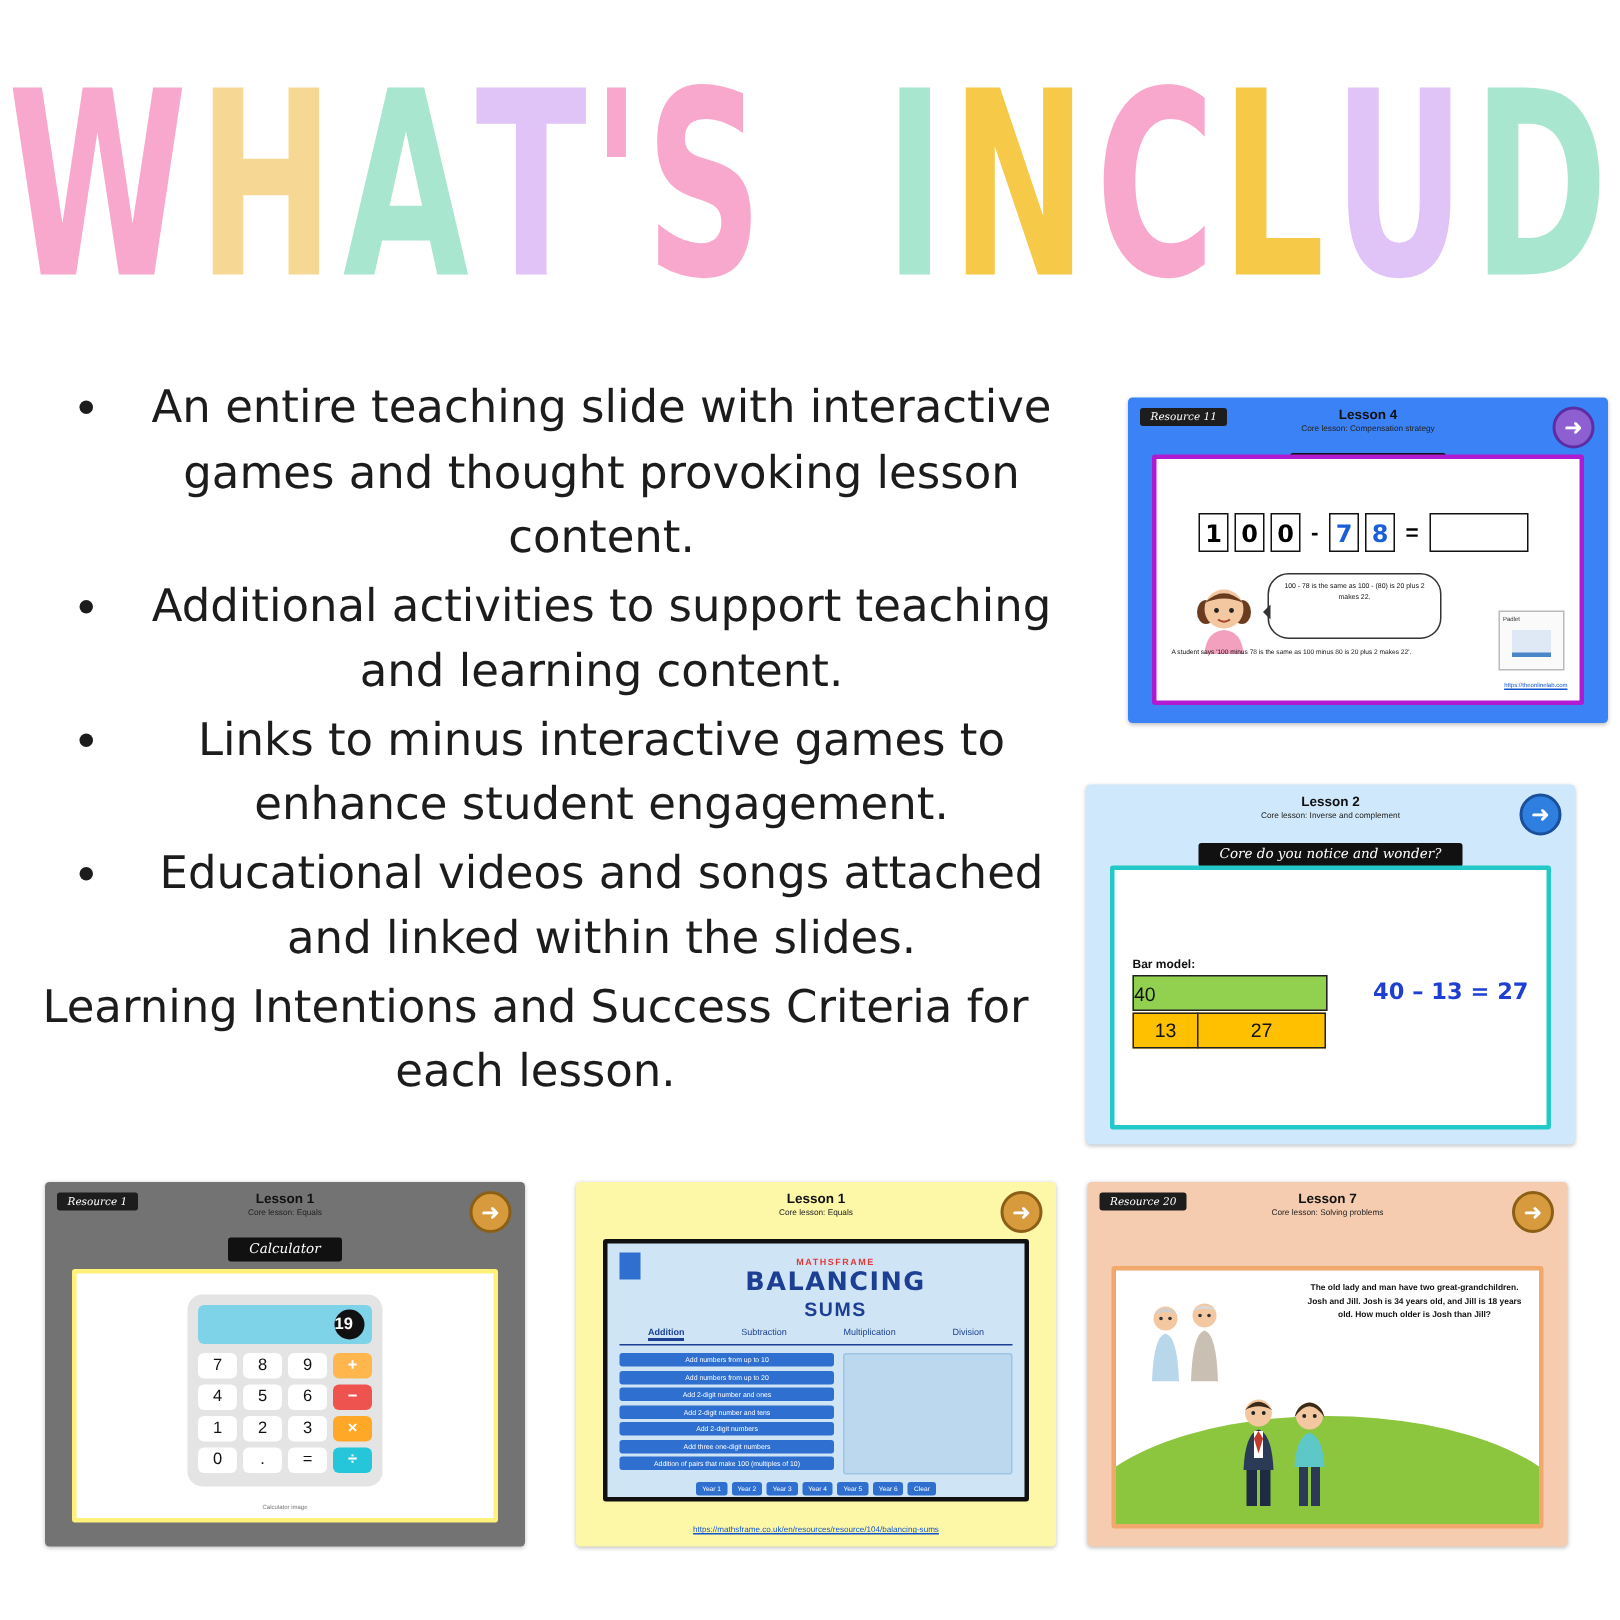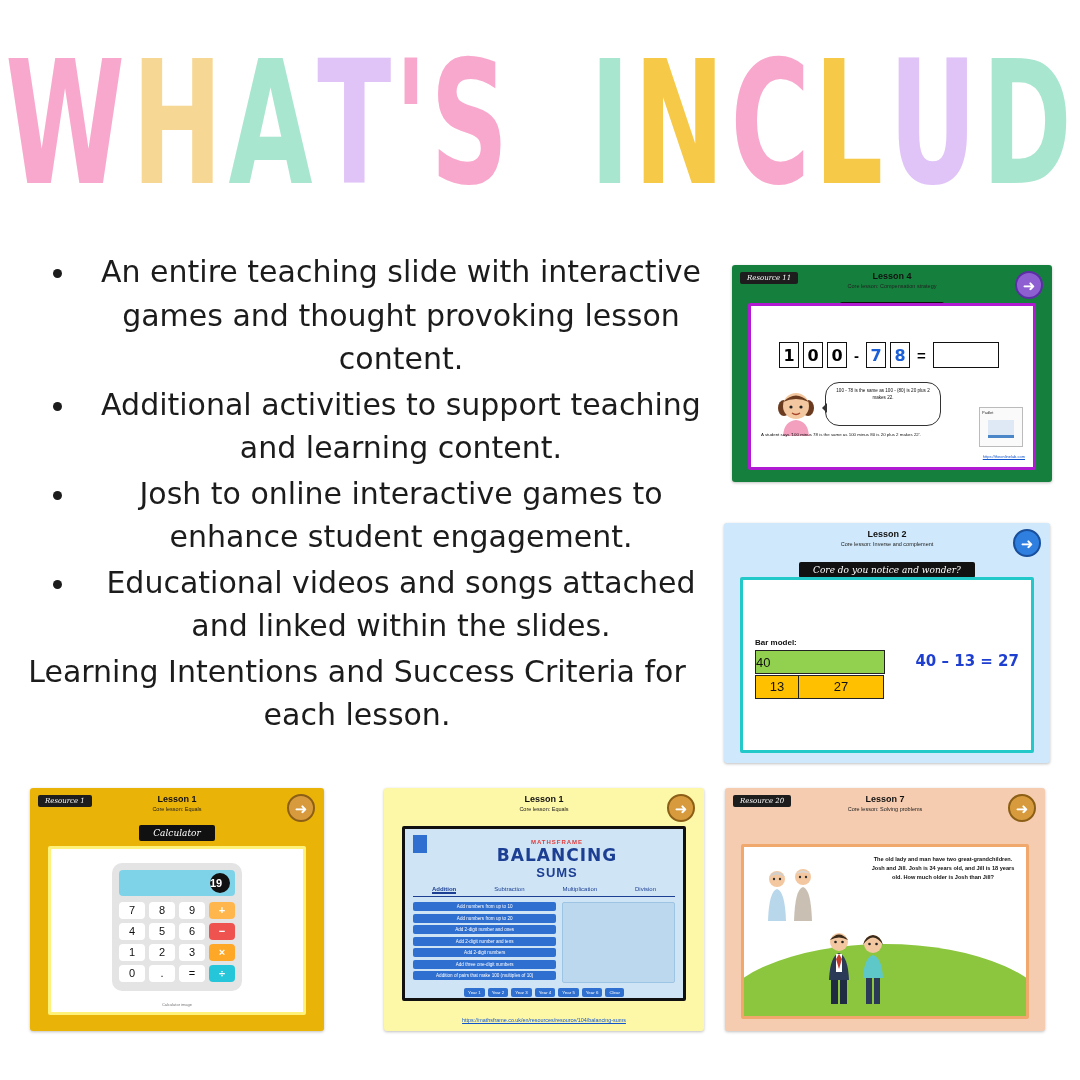--- a/index.html
+++ b/index.html
@@ -37,25 +37,25 @@
   }
   .bullets ul { margin:0; padding:0 0 0 44px; list-style:disc; }
   .bullets li { text-align:center; margin-bottom:2px; }
   .bullets li::marker { font-size:30px; }
   .noBullet { text-align:center; margin-left:-44px; }
 
   
   .card { position:absolute; border-radius:3px; overflow:hidden; box-shadow:0 1px 3px rgba(0,0,0,.25); }
 
   
-  #card-lesson4 { left:732px; top:265px; width:320px; height:217px; background:#15803d; }
+  #card-lesson4 { left:752px; top:265px; width:320px; height:217px; background:#3b82f6; }
   
   #card-lesson2 { left:724px; top:523px; width:326px; height:240px; background:#cfe8fb; }
   
-  #card-calculator { left:30px; top:788px; width:294px; height:243px; background:#eab308; }
+  #card-calculator { left:30px; top:788px; width:320px; height:243px; background:#737373; }
   
   #card-balancing { left:384px; top:788px; width:320px; height:243px; background:#fdf7a8; }
   
   #card-grandchildren { left:725px; top:788px; width:320px; height:243px; background:#f6ccb0; }
 
   .card .hdr { position:relative; height:34px; }
   .resTag {
     position:absolute; left:8px; top:7px;
     background:#1d1d1d; color:#ffffff;
     font-size:7px; padding:2px 7px; border-radius:2px;
@@ -188,21 +188,21 @@
 </style>
 </head>
 <body>
 
 <div class="title" id="title-host"><span style="color: rgb(249, 168, 205);">W</span><span style="color: rgb(247, 215, 148);">H</span><span style="color: rgb(168, 230, 207);">A</span><span style="color: rgb(224, 195, 247);">T</span><span style="color: rgb(249, 168, 205);">'</span><span style="color: rgb(249, 168, 205);">S</span><span style="color: rgb(255, 255, 255);">&nbsp;&nbsp;</span><span style="color: rgb(168, 230, 207);">I</span><span style="color: rgb(247, 201, 72);">N</span><span style="color: rgb(249, 168, 205);">C</span><span style="color: rgb(247, 201, 72);">L</span><span style="color: rgb(224, 195, 247);">U</span><span style="color: rgb(168, 230, 207);">D</span><span style="color: rgb(247, 201, 72);">E</span></div>
 
 <div class="bullets">
   <ul>
     <li>An entire teaching slide with interactive games and thought provoking lesson content.</li>
     <li>Additional activities to support teaching and learning content.</li>
-    <li>Josh to online interactive games to enhance student engagement.</li>
+    <li>Links to minus interactive games to enhance student engagement.</li>
     <li>Educational videos and songs attached and linked within the slides.</li>
   </ul>
   <div class="noBullet">Learning Intentions and Success Criteria for each lesson.</div>
 </div>
 
 <div class="card" id="card-lesson4">
   <div class="hdr">
     <div class="resTag">Resource 11</div>
     <div class="lessonTitle">Lesson 4</div>
     <div class="coreLesson">Core lesson: Compensation strategy</div>

